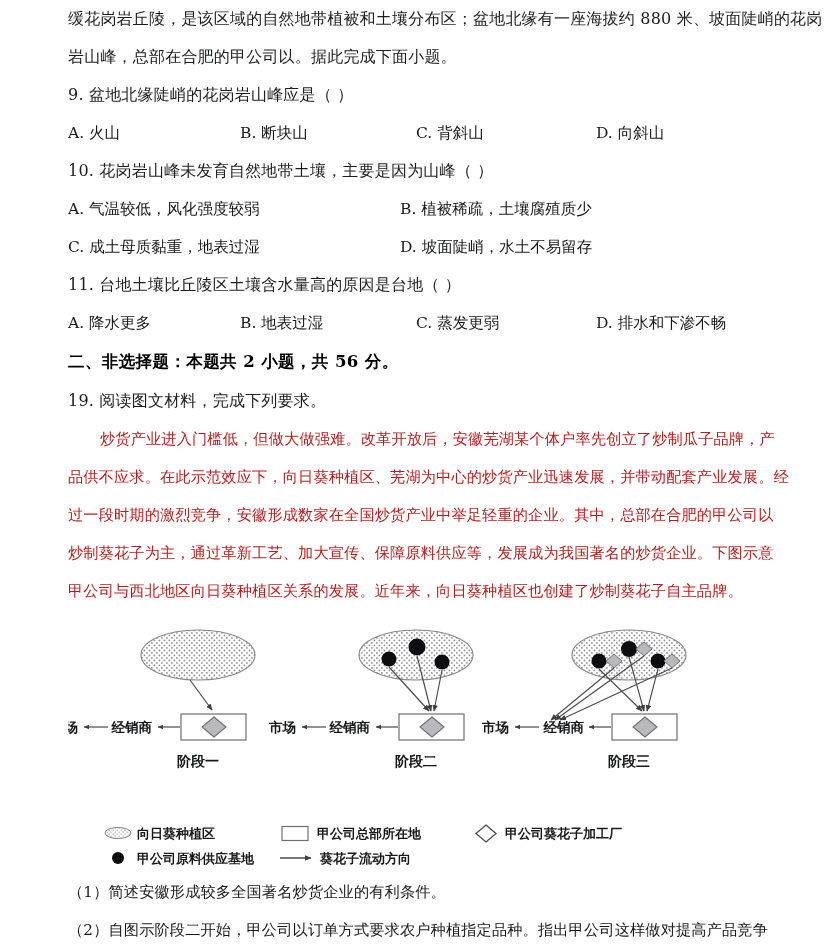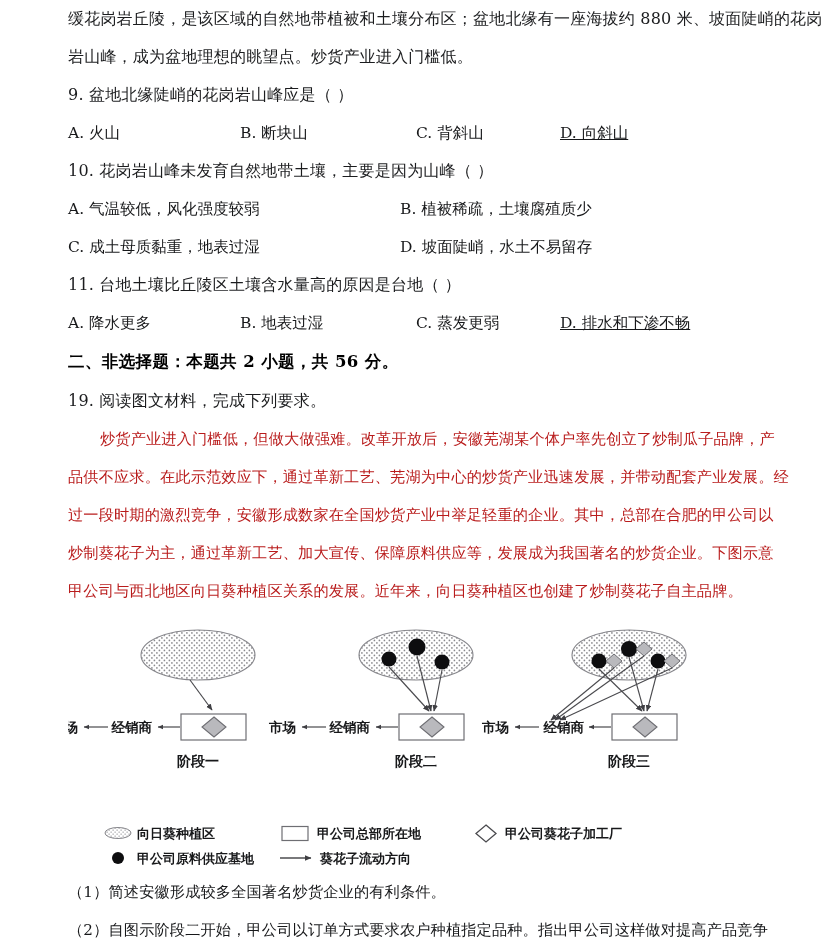--- a/index.html
+++ b/index.html
@@ -64,21 +64,21 @@
     white-space: nowrap;
   }
   .opt {
     position: absolute;
     top: 0;
     white-space: nowrap;
   }
   .opt-4col .opt:nth-child(1) { left: 0px; }
   .opt-4col .opt:nth-child(2) { left: 172px; }
   .opt-4col .opt:nth-child(3) { left: 348px; }
-  .opt-4col .opt:nth-child(4) { left: 492px; text-decoration: underline; }
+  .opt-4col .opt:nth-child(4) { left: 528px; }
 
   .opt-2col .opt:nth-child(1) { left: 0px; }
   .opt-2col .opt:nth-child(2) { left: 332px; }
 
   
   .figure {
     position: relative;
     width: 700px;
     height: 205px;
     margin-top: 4px;
@@ -101,21 +101,21 @@
   }
 </style>
 </head>
 <body>
 
 <div class="page">
   <div class="content">
 
     <div>
       <div class="line">缓花岗岩丘陵，是该区域的自然地带植被和土壤分布区；盆地北缘有一座海拔约 880 米、坡面陡峭的花岗</div>
-      <div class="line">岩山峰，成为盆地理想的眺望点。炒货产业进入门槛低。</div>
+      <div class="line">岩山峰，总部在合肥的甲公司以。据此完成下面小题。</div>
     </div>
 
     <div>
       <div class="line">9. 盆地北缘陡峭的花岗岩山峰应是（    ）</div>
       <div class="opt-row opt-4col">
         <span class="opt">A. 火山</span>
         <span class="opt">B. 断块山</span>
         <span class="opt">C. 背斜山</span>
         <span class="opt">D. 向斜山</span>
       </div>
@@ -141,21 +141,21 @@
         <span class="opt">C. 蒸发更弱</span>
         <span class="opt">D. 排水和下渗不畅</span>
       </div>
     </div>
 
     <div class="section-head">二、非选择题：本题共 2 小题，共 56 分。</div>
 
     <div>
       <div class="line">19. 阅读图文材料，完成下列要求。</div>
       <div class="para-line indent">炒货产业进入门槛低，但做大做强难。改革开放后，安徽芜湖某个体户率先创立了炒制瓜子品牌，产</div>
-      <div class="para-line">品供不应求。在此示范效应下，通过革新工艺、芜湖为中心的炒货产业迅速发展，并带动配套产业发展。经</div>
+      <div class="para-line">品供不应求。在此示范效应下，向日葵种植区、芜湖为中心的炒货产业迅速发展，并带动配套产业发展。经</div>
       <div class="para-line">过一段时期的激烈竞争，安徽形成数家在全国炒货产业中举足轻重的企业。其中，总部在合肥的甲公司以</div>
       <div class="para-line">炒制葵花子为主，通过革新工艺、加大宣传、保障原料供应等，发展成为我国著名的炒货企业。下图示意</div>
       <div class="para-line">甲公司与西北地区向日葵种植区关系的发展。近年来，向日葵种植区也创建了炒制葵花子自主品牌。</div>
 
       <div class="figure">
         <svg width="700" height="205" viewBox="0 0 700 205" xmlns="http://www.w3.org/2000/svg">
           <defs>
             <pattern id="dotfill" width="5" height="5" patternUnits="userSpaceOnUse">
               <rect width="5" height="5" fill="#ffffff"></rect>
               <circle cx="1.4" cy="1.4" r="0.85" fill="#8a8a8e"></circle>

